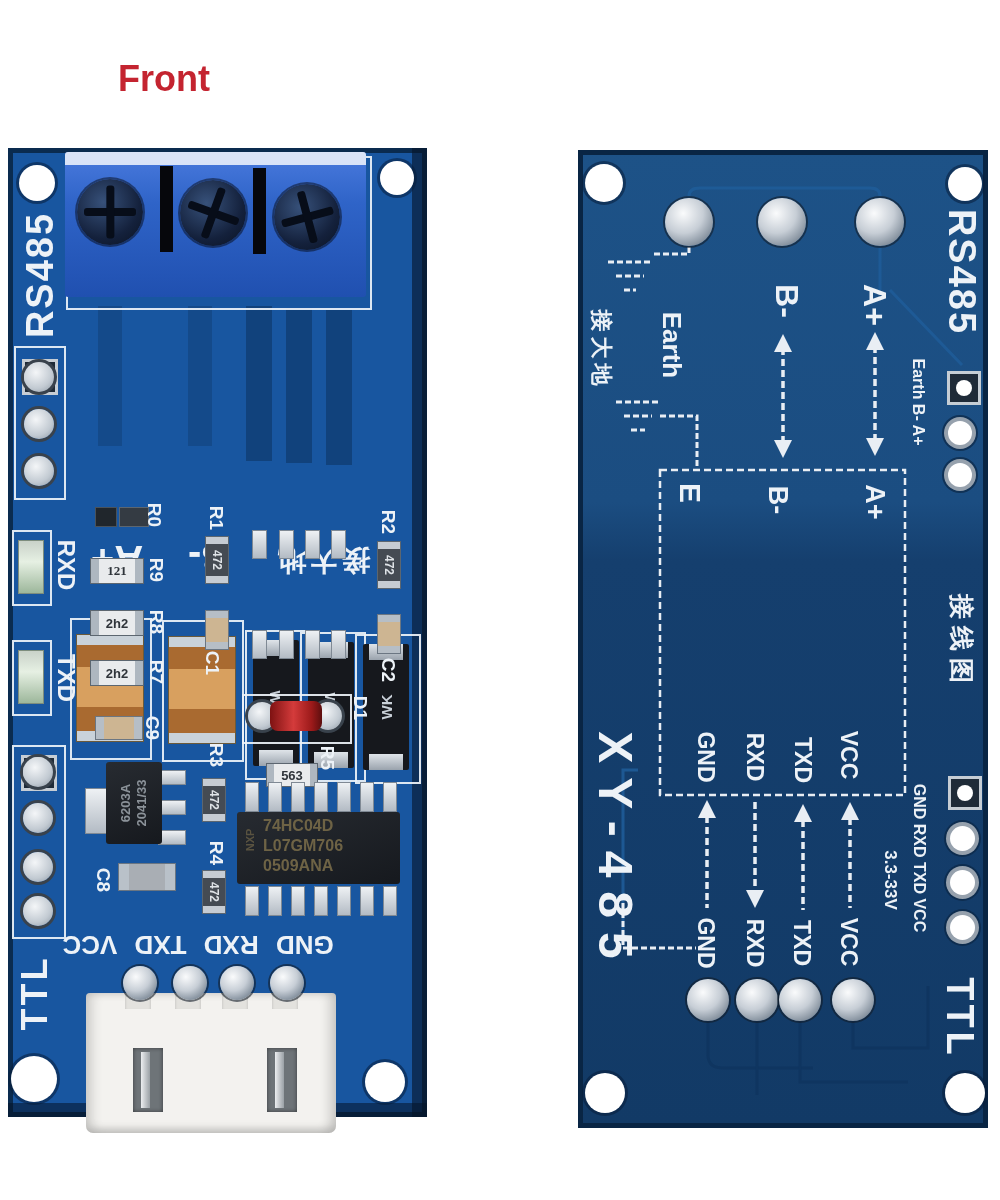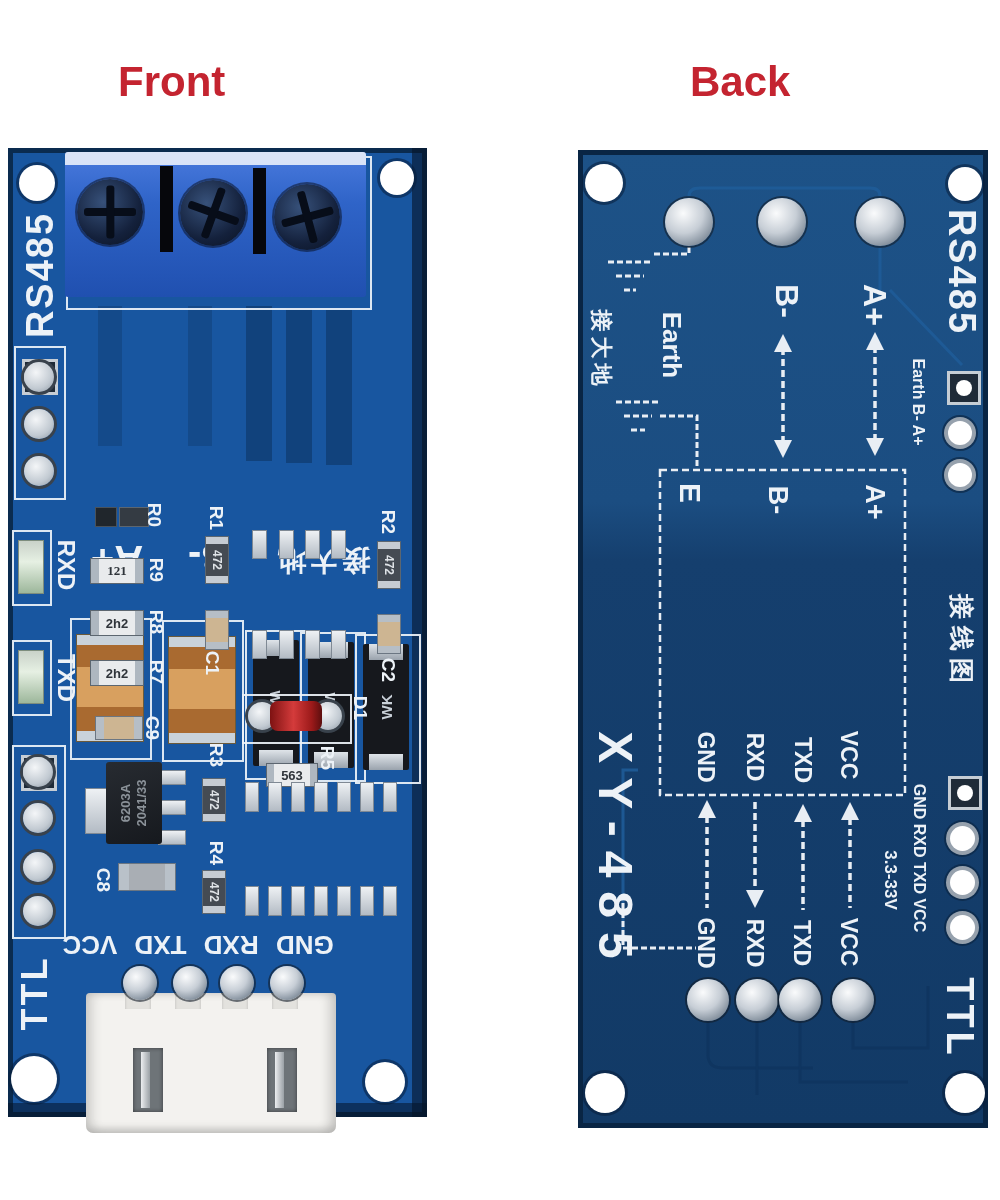--- a/index.html
+++ b/index.html
@@ -4,21 +4,21 @@
 <style>
   html,body{margin:0;padding:0;background:#ffffff;}
   .canvas{position:relative;width:1000px;height:1200px;background:#ffffff;overflow:hidden;
           font-family:"Liberation Sans",sans-serif;}
   .abs{position:absolute;}
   .ctr{display:flex;align-items:center;justify-content:center;text-align:center;}
   .silk{color:#edf2f7;font-weight:bold;white-space:nowrap;}
   .r90{transform:rotate(90deg);}
   .r-90{transform:rotate(-90deg);}
   .r180{transform:rotate(180deg);}
-  .caption{color:#c42430;font-weight:bold;font-size:42px;}
+  .caption{color:#c42430;font-weight:bold;font-size:36px;}
   .board{box-sizing:content-box;}
   .front-board{background:#1856a0;box-shadow:inset 0 0 0 5px #0a2b4f;}
   .back-board{background:linear-gradient(180deg,#1d5287 0%,#1b4d81 36%,#153f6e 42%,#123a66 100%);
               box-shadow:inset 0 0 0 5px #092544;}
   .hole{border-radius:50%;background:#ffffff;box-shadow:0 0 0 3px rgba(8,30,58,.55);}
   .padc{border-radius:50%;background:radial-gradient(circle at 40% 35%,#f4f6f8,#c2cad2 60%,#8a95a1);
         box-shadow:0 0 0 3px #39424c;}
   .padsq{background:#1f2b38;border:3px solid #c6cdd4;}
   .bpad{border-radius:50%;background:#ffffff;box-shadow:0 0 0 4px #96a1ad,0 0 0 6px rgba(12,38,68,.7);}
   .joint{border-radius:50%;background:radial-gradient(circle at 38% 32%,#fafbfc,#c7ced6 45%,#8793a0 75%,#5d6875);
@@ -46,21 +46,20 @@
   .slotc{background:#6e7478;box-shadow:inset 0 0 4px rgba(0,0,0,.5);}
   .slotpin{background:linear-gradient(90deg,#eceef0,#9aa0a5);}
   .ledbody{background:linear-gradient(180deg,#c9d2c9,#e6f0e3 40%,#9db79b);border:1px solid #7d8d7d;}
 </style>
 </head>
 <body>
 
 <div class="canvas">
 
   <div class="abs caption" style="left:118px;top:58px;">Front</div>
-  <div class="abs caption" style="left:690px;top:58px;">Back</div>
 
   <div class="abs board front-board" style="left:8px;top:148px;width:419px;height:969px;">
 
     <div class="abs" style="left:404px;top:0;width:15px;height:969px;background:rgba(6,20,40,.6);"></div>
     <div class="abs" style="left:0;top:955px;width:419px;height:14px;background:rgba(6,20,40,.55);"></div>
 
     <div class="abs trace" style="left:238px;top:158px;width:26px;height:155px;"></div>
     <div class="abs trace" style="left:278px;top:160px;width:26px;height:155px;"></div>
     <div class="abs trace" style="left:318px;top:162px;width:26px;height:155px;"></div>
     <div class="abs trace" style="left:90px;top:158px;width:24px;height:140px;opacity:.6;"></div>
@@ -214,20 +213,26 @@
     <div class="abs pin" style="left:329px;top:634px;width:12px;height:28px;"></div>
     <div class="abs pin" style="left:352px;top:634px;width:12px;height:28px;"></div>
     <div class="abs pin" style="left:375px;top:634px;width:12px;height:28px;"></div>
     <div class="abs pin" style="left:237px;top:738px;width:12px;height:28px;"></div>
     <div class="abs pin" style="left:260px;top:738px;width:12px;height:28px;"></div>
     <div class="abs pin" style="left:283px;top:738px;width:12px;height:28px;"></div>
     <div class="abs pin" style="left:306px;top:738px;width:12px;height:28px;"></div>
     <div class="abs pin" style="left:329px;top:738px;width:12px;height:28px;"></div>
     <div class="abs pin" style="left:352px;top:738px;width:12px;height:28px;"></div>
     <div class="abs pin" style="left:375px;top:738px;width:12px;height:28px;"></div>
+    <div class="abs chipbody" style="left:229px;top:664px;width:163px;height:72px;color:#6e6345;font-size:16px;font-weight:bold;padding:4px 0 0 26px;box-sizing:border-box;line-height:1.25;">
+      <div class="abs ctr r-90" style="left:-6px;top:22px;width:40px;height:12px;font-size:11px;color:#5a5340;">NXP</div>
+      <div>74HC04D</div>
+      <div>L07GM706</div>
+      <div>0509ANA</div>
+    </div>
 
     <div class="abs outline" style="left:4px;top:597px;width:50px;height:190px;">
       <div class="abs padsq" style="left:7px;top:8px;width:30px;height:30px;"></div>
       <div class="abs padc" style="left:9px;top:10px;width:30px;height:30px;"></div>
       <div class="abs padc" style="left:9px;top:56px;width:30px;height:30px;"></div>
       <div class="abs padc" style="left:9px;top:105px;width:30px;height:30px;"></div>
       <div class="abs padc" style="left:9px;top:149px;width:30px;height:30px;"></div>
     </div>
     <div class="abs silk ctr r-90" style="left:-28px;top:825px;width:110px;height:40px;font-size:36px;letter-spacing:3px;">TTL</div>
 

